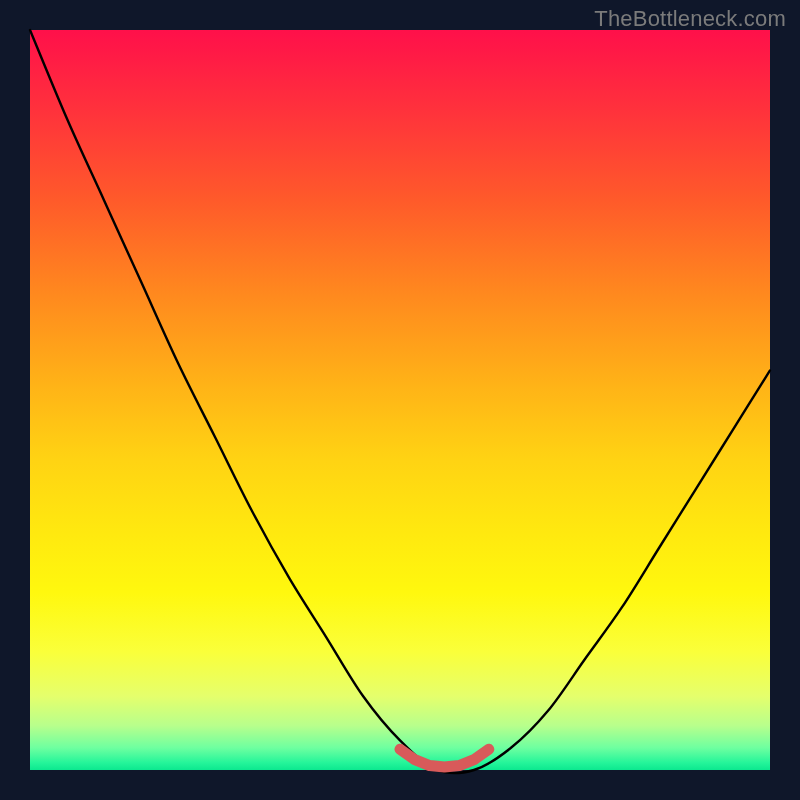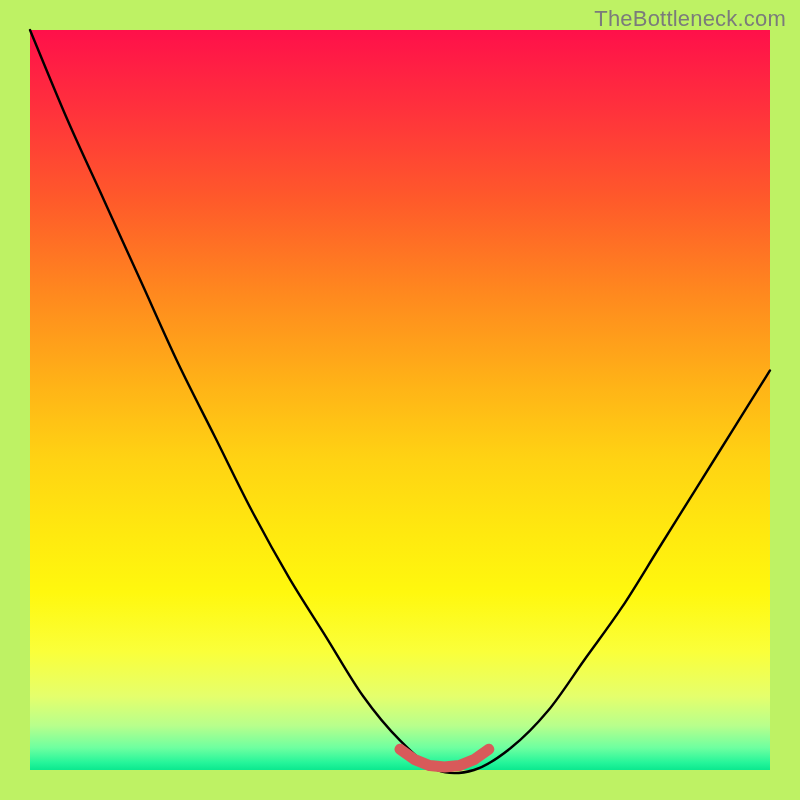--- a/index.html
+++ b/index.html
@@ -8,21 +8,21 @@
     width: 800px;
     height: 800px;
     background: #000;
     overflow: hidden;
     font-family: Arial, Helvetica, sans-serif;
   }
   .frame {
     position: relative;
     width: 800px;
     height: 800px;
-    background: #bef264;
+    background: #0f172a;
   }
   .plot-area {
     position: absolute;
     left: 30px;
     top: 30px;
     width: 740px;
     height: 740px;
     background: linear-gradient(to bottom,
       #ff104a 0%,
       #ff2f3d 10%,

